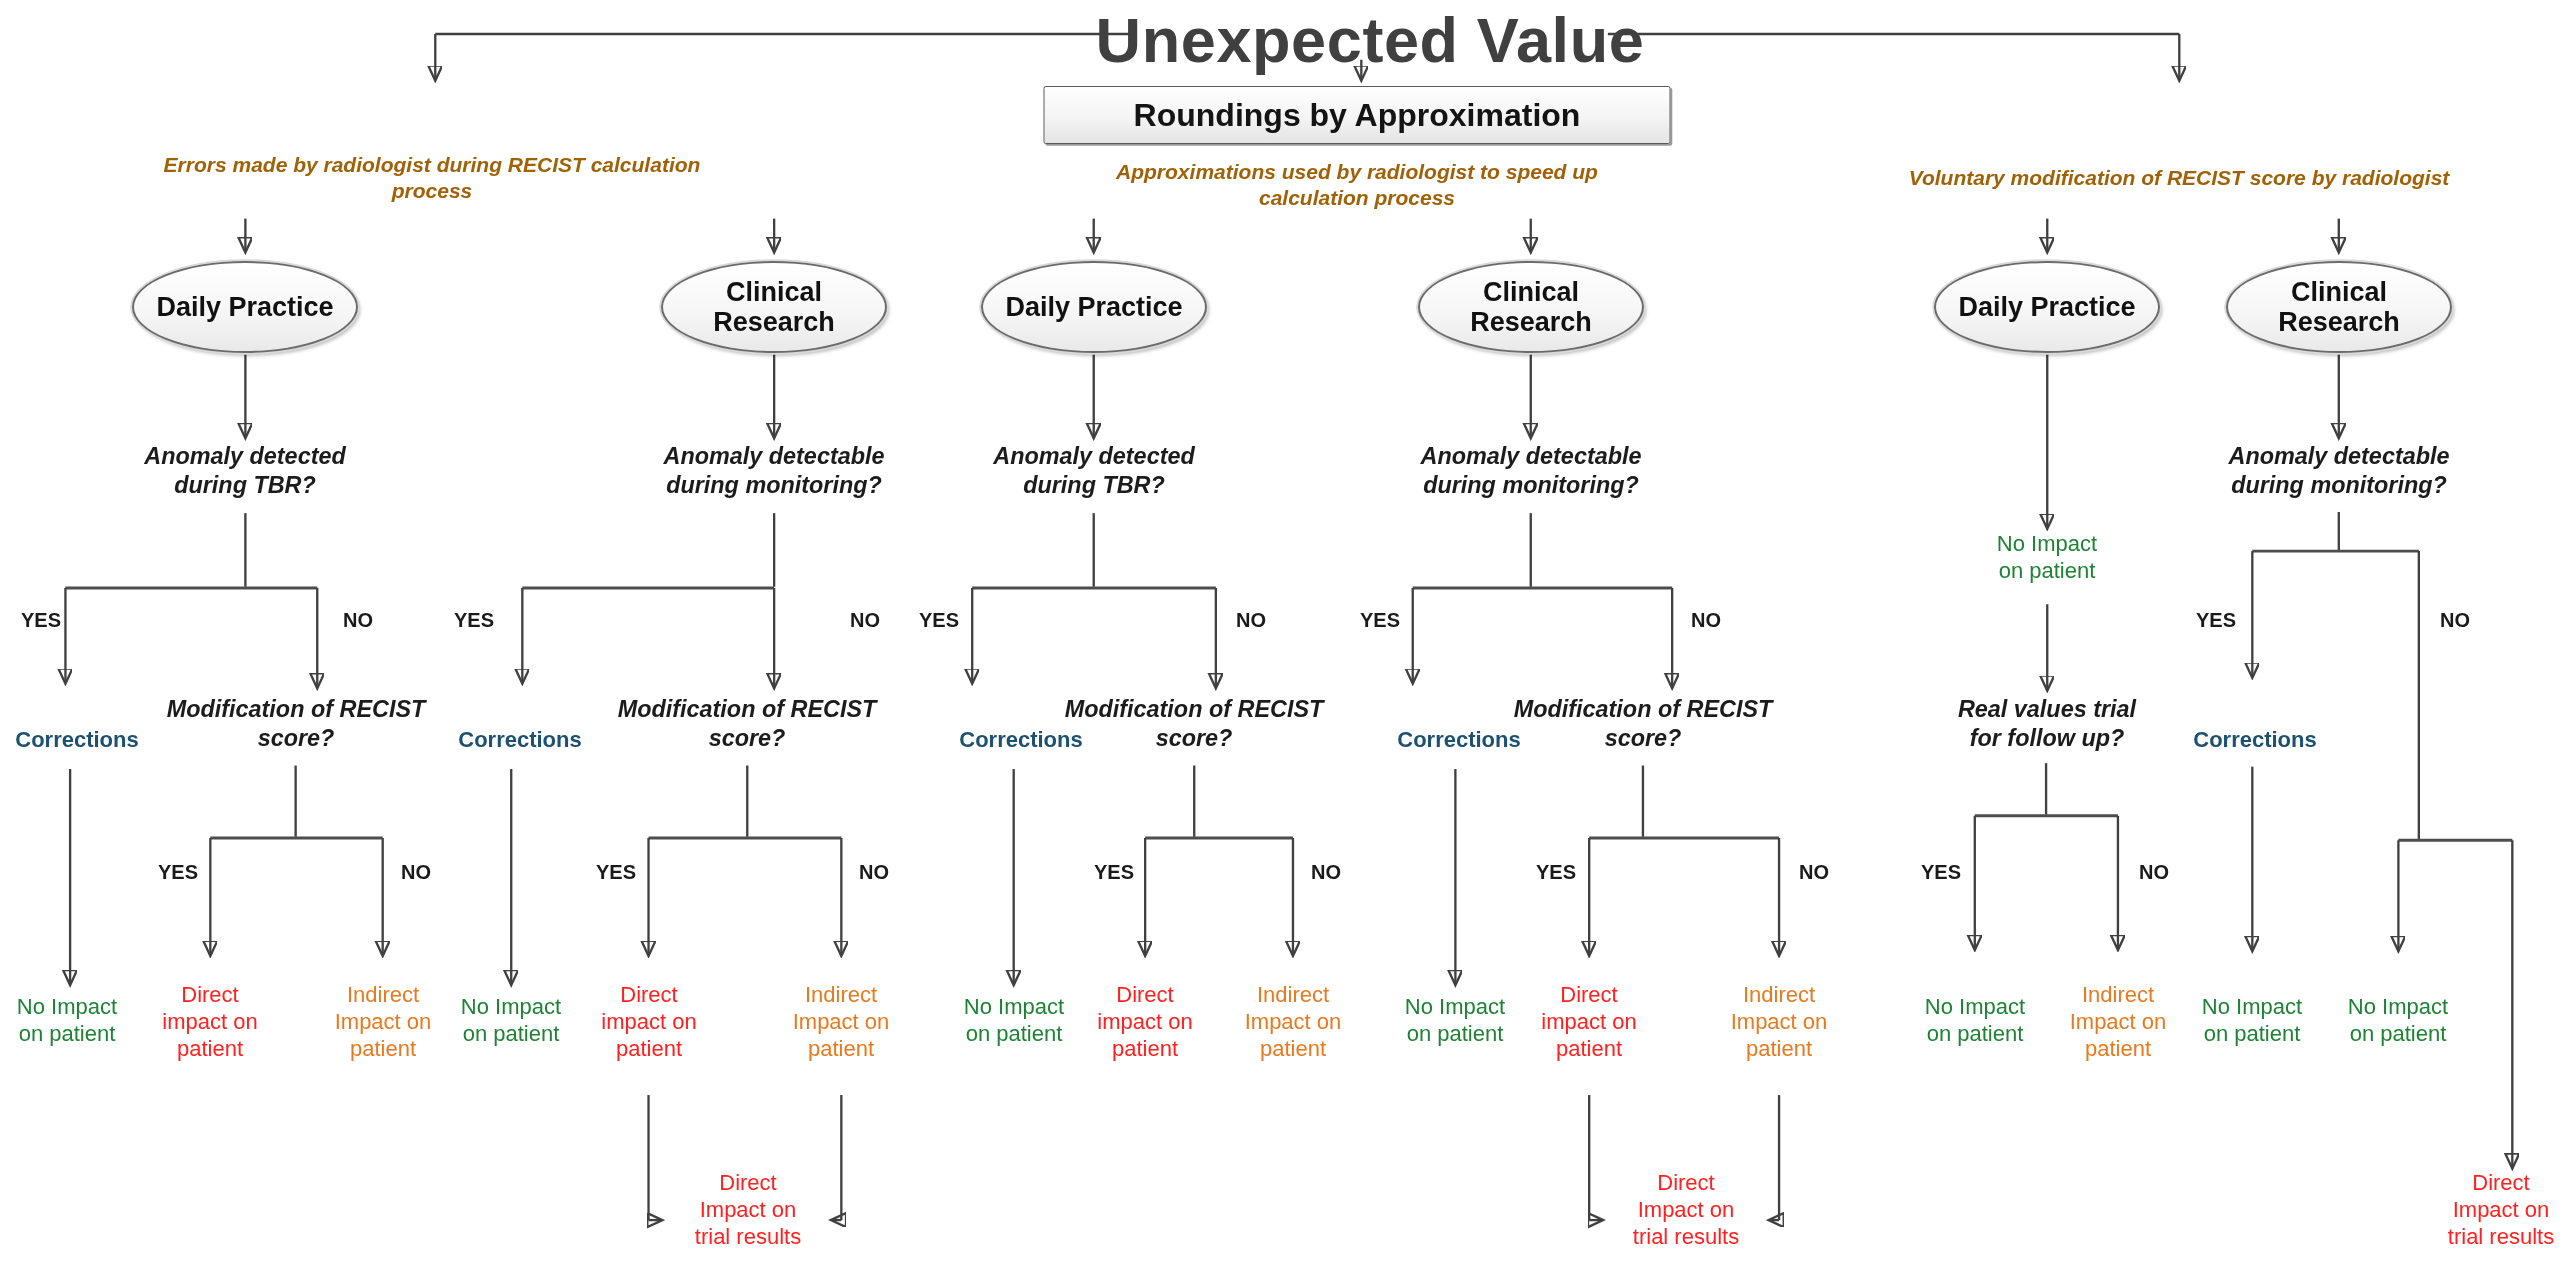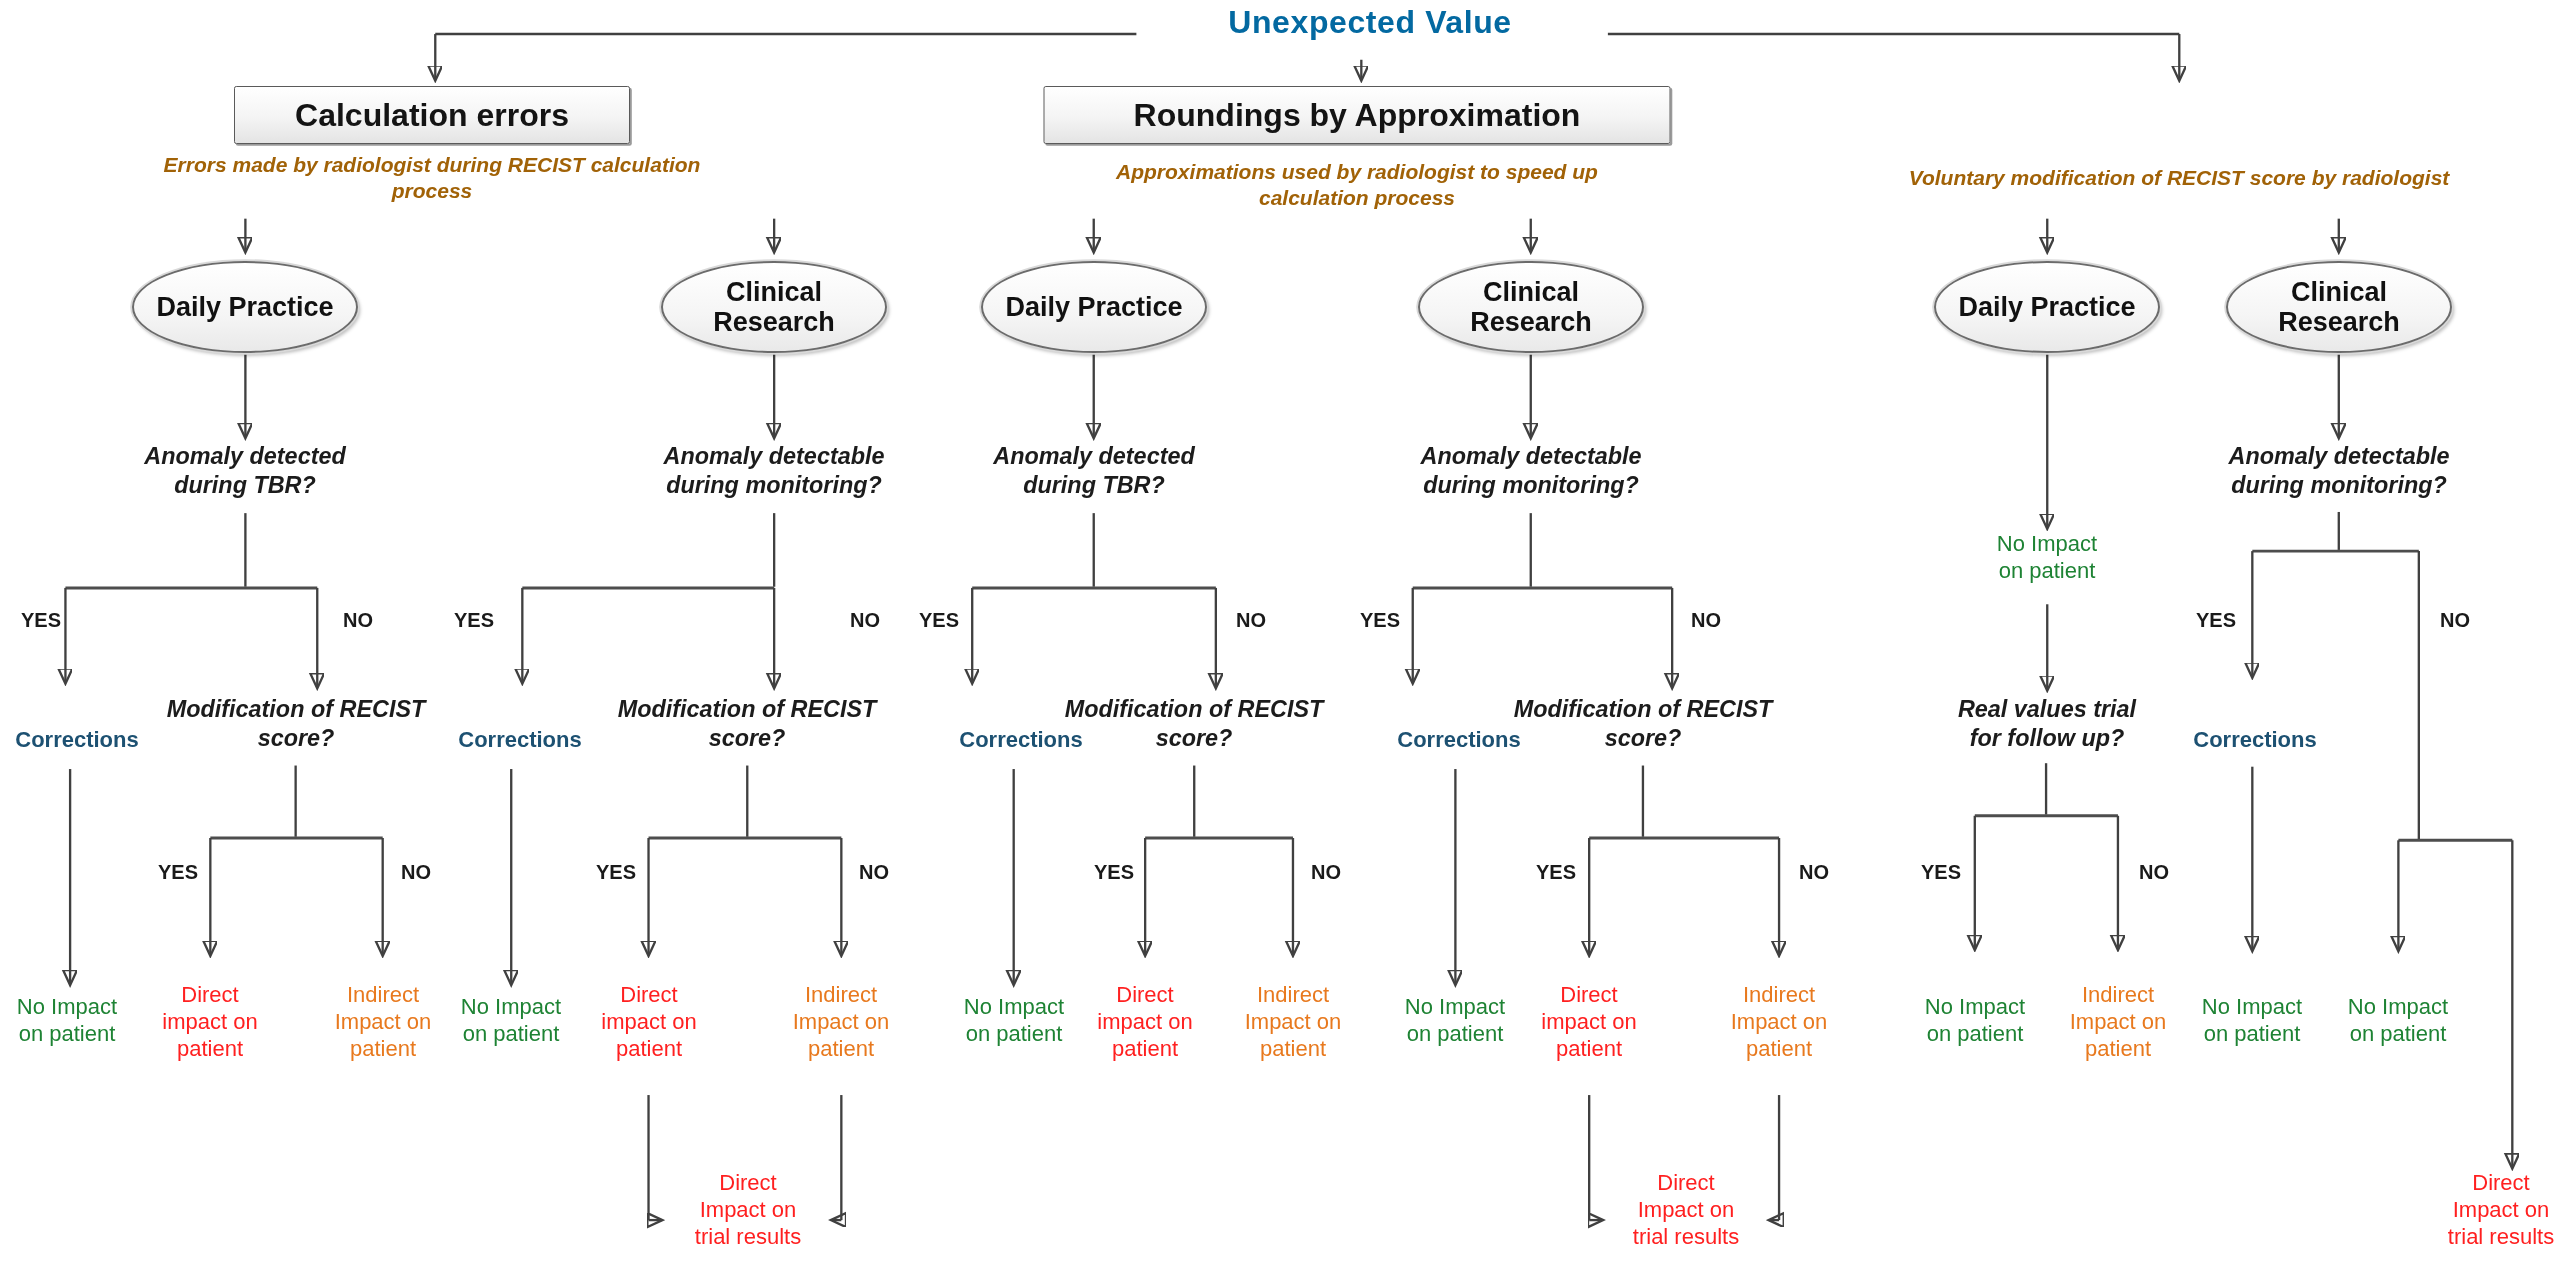--- a/index.html
+++ b/index.html
@@ -1,21 +1,21 @@
 <!DOCTYPE html>
 <html style="font-size:9.3px"><head>
 <meta charset="utf-8">
 <style>
   html,body{margin:0;padding:0;background:#ffffff;}
   #canvas{
     position:relative;width:2576px;height:1281px;background:#ffffff;overflow:hidden;
     font-family:"Liberation Sans","DejaVu Sans",sans-serif;
   }
   .abs{position:absolute;text-align:center;transform:translateX(-50%);white-space:pre-line;}
-  .t-title{font-size:32px;font-weight:bold;color:#0369a1;letter-spacing:0.6px;}
+  .t-title{font-size:63px;font-weight:bold;color:#404040;letter-spacing:0.6px;}
   .t-box{
     font-size:32px;font-weight:bold;color:#141414;height:56px;
     display:flex;align-items:center;justify-content:center;
     border:1.8px solid #5a5a5a;border-radius:2.3px;
     background:linear-gradient(#ffffff,#f4f4f4 55%,#e4e4e4);
     box-shadow:1.8px 1.8px 0 #9a9a9a;
   }
   .t-sub{font-size:21px;font-style:italic;font-weight:600;color:#a16207;line-height:1.25;}
   .t-ell{
     width:222px;height:88px;border-radius:50%;
@@ -132,21 +132,20 @@
     <path d="M1440,2088 H1424" marker-end="url(#ah)"></path>
 
     <path d="M2720,1874 V2088"></path>
     <path d="M2720,2088 H2742" marker-end="url(#ah)"></path>
     <path d="M3045,1874 V2088"></path>
     <path d="M3045,2088 H3029" marker-end="url(#ah)"></path>
   </svg>
 
   <div class="abs t-title" style="left:1370px;top:3.5px;">Unexpected Value</div>
 
-  <div class="abs t-box" style="left:432px;top:86px;width:394px;">Calculation errors</div>
   <div class="abs t-box" style="left:1357px;top:86px;width:625px;">Roundings by Approximation</div>
 
   <div class="abs t-sub" style="left:432px;top:152px;width:643px;">Errors made by radiologist during RECIST calculation
 process</div>
   <div class="abs t-sub" style="left:1357px;top:159px;width:643px;">Approximations used by radiologist to speed up
 calculation process</div>
   <div class="abs t-sub" style="left:2179px;top:165px;width:818px;">Voluntary modification of RECIST score by radiologist</div>
 
   <div class="t-ell" style="left:245px;top:261px;">Daily Practice</div>
   <div class="t-ell" style="left:774px;top:261px;">Clinical

